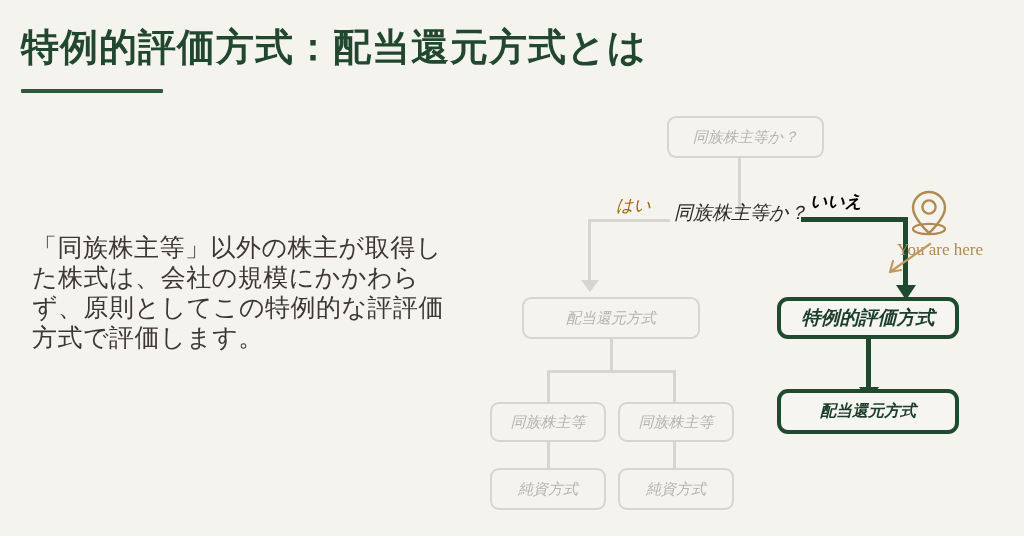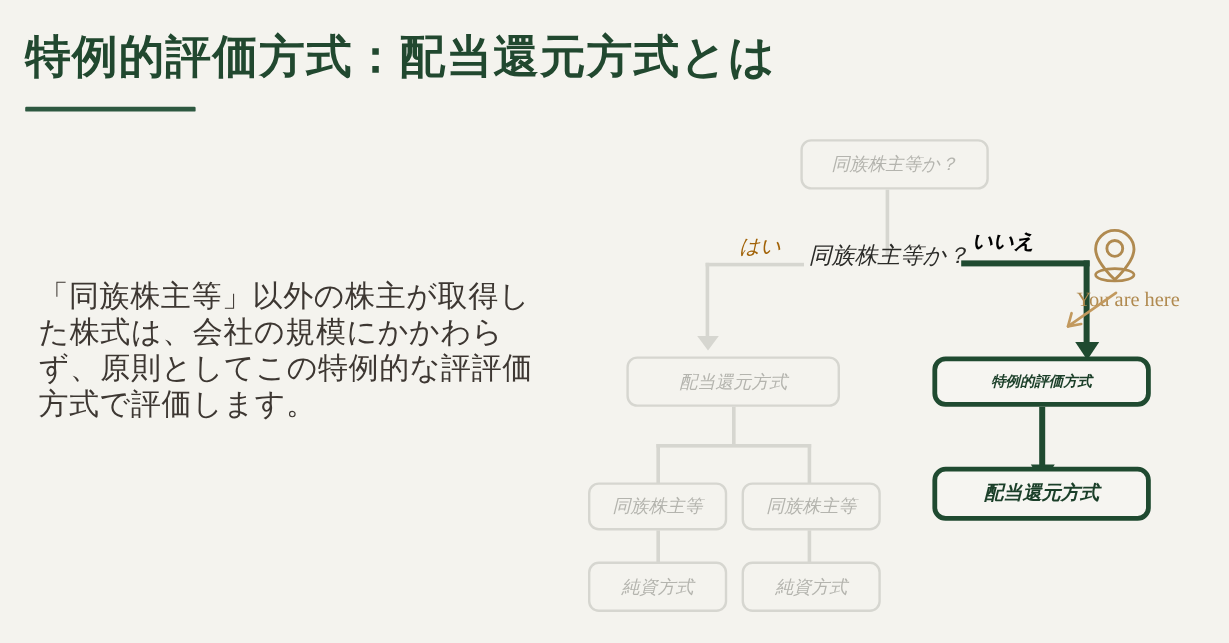--- a/index.html
+++ b/index.html
@@ -137,21 +137,21 @@
     <div class="line" style="left:77px;top:342px;width:3px;height:27px;"></div>
     <div class="line" style="left:203px;top:342px;width:3px;height:27px;"></div>
 
     <div class="node dim" style="left:20px;top:368px;width:116px;height:42px;">
       <span>純資方式</span>
     </div>
     <div class="node dim" style="left:148px;top:368px;width:116px;height:42px;">
       <span>純資方式</span>
     </div>
 
-    <div class="node active" style="left:307px;top:197px;width:182px;height:42px;font-size:12px;">
+    <div class="node active" style="left:307px;top:197px;width:182px;height:42px;font-size:19px;">
       <span>特例的評価方式</span>
     </div>
 
     <div class="line green" style="left:396px;top:239px;width:5px;height:52px;"></div>
     <div class="arrowhead green" style="left:389px;top:287px;"></div>
 
     <div class="node active" style="left:307px;top:289px;width:182px;height:45px;font-size:16px;">
       <span>配当還元方式</span>
     </div>
 

